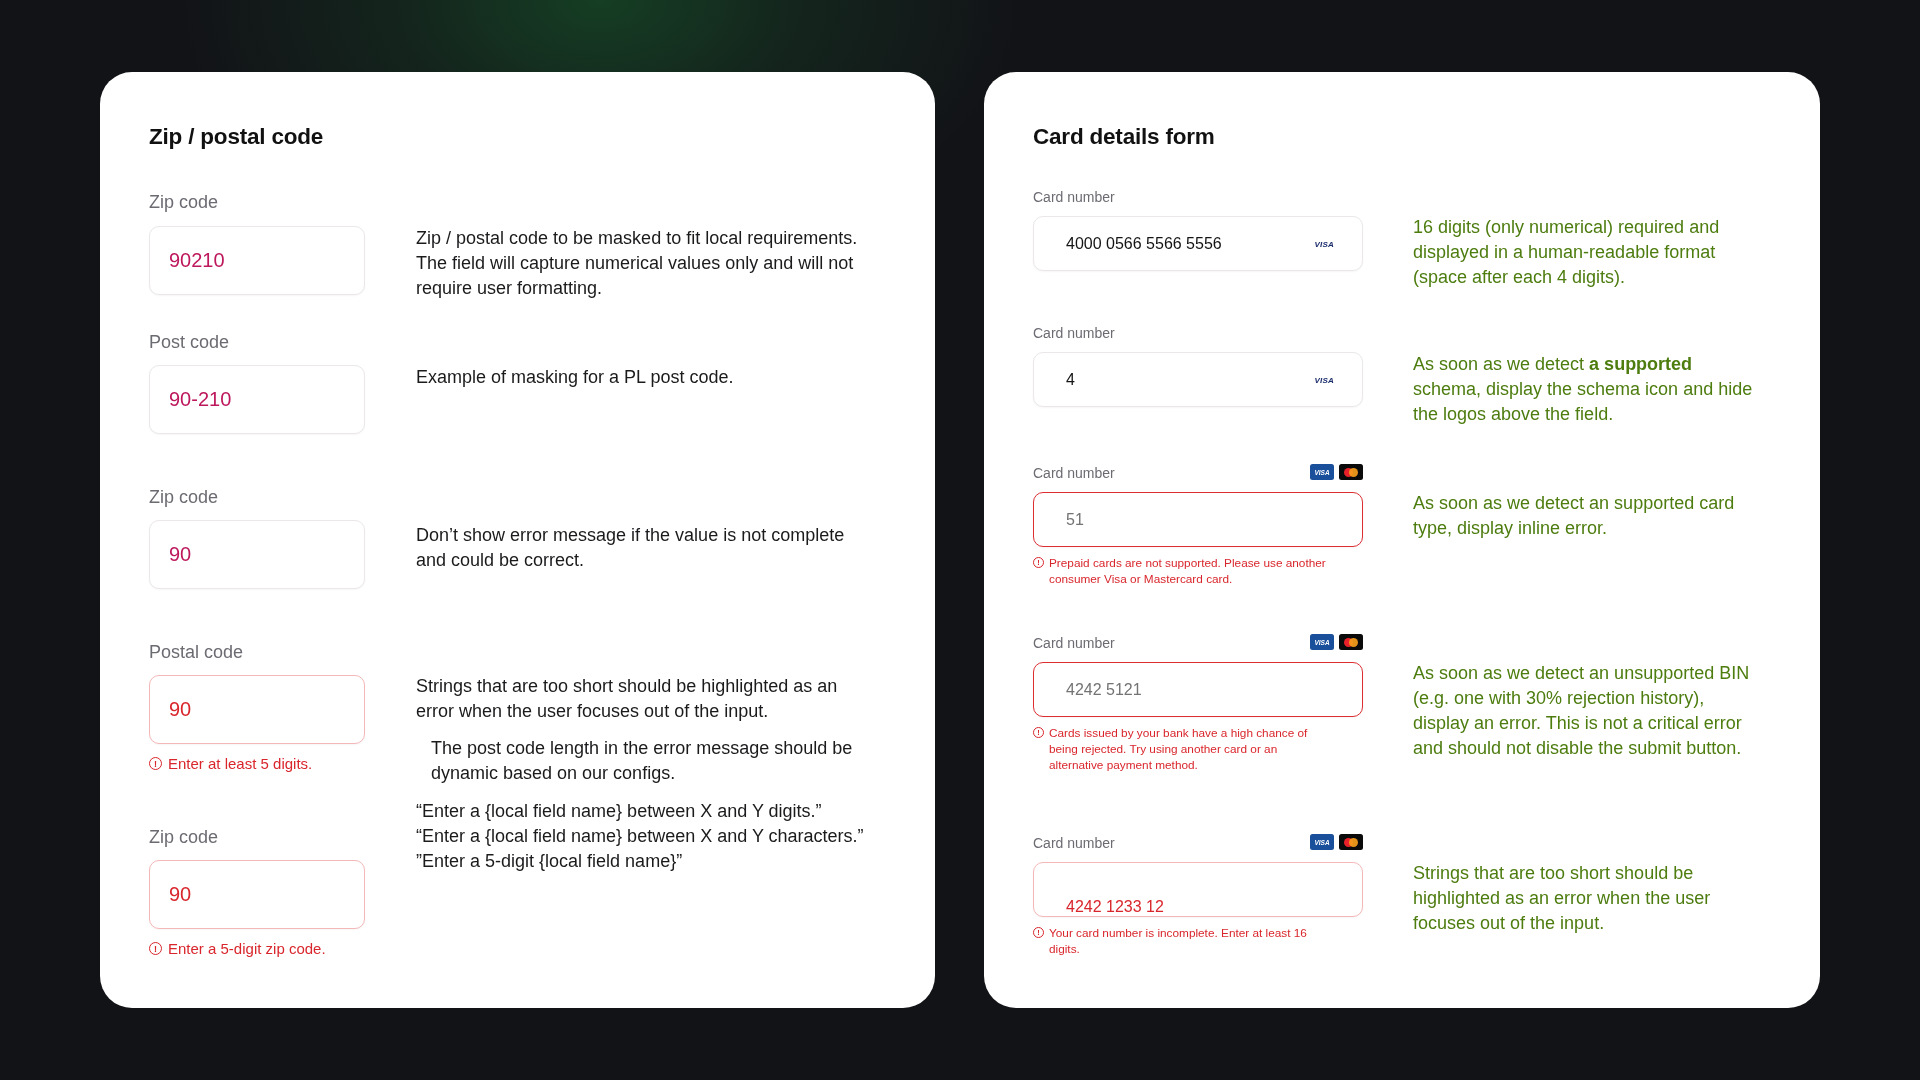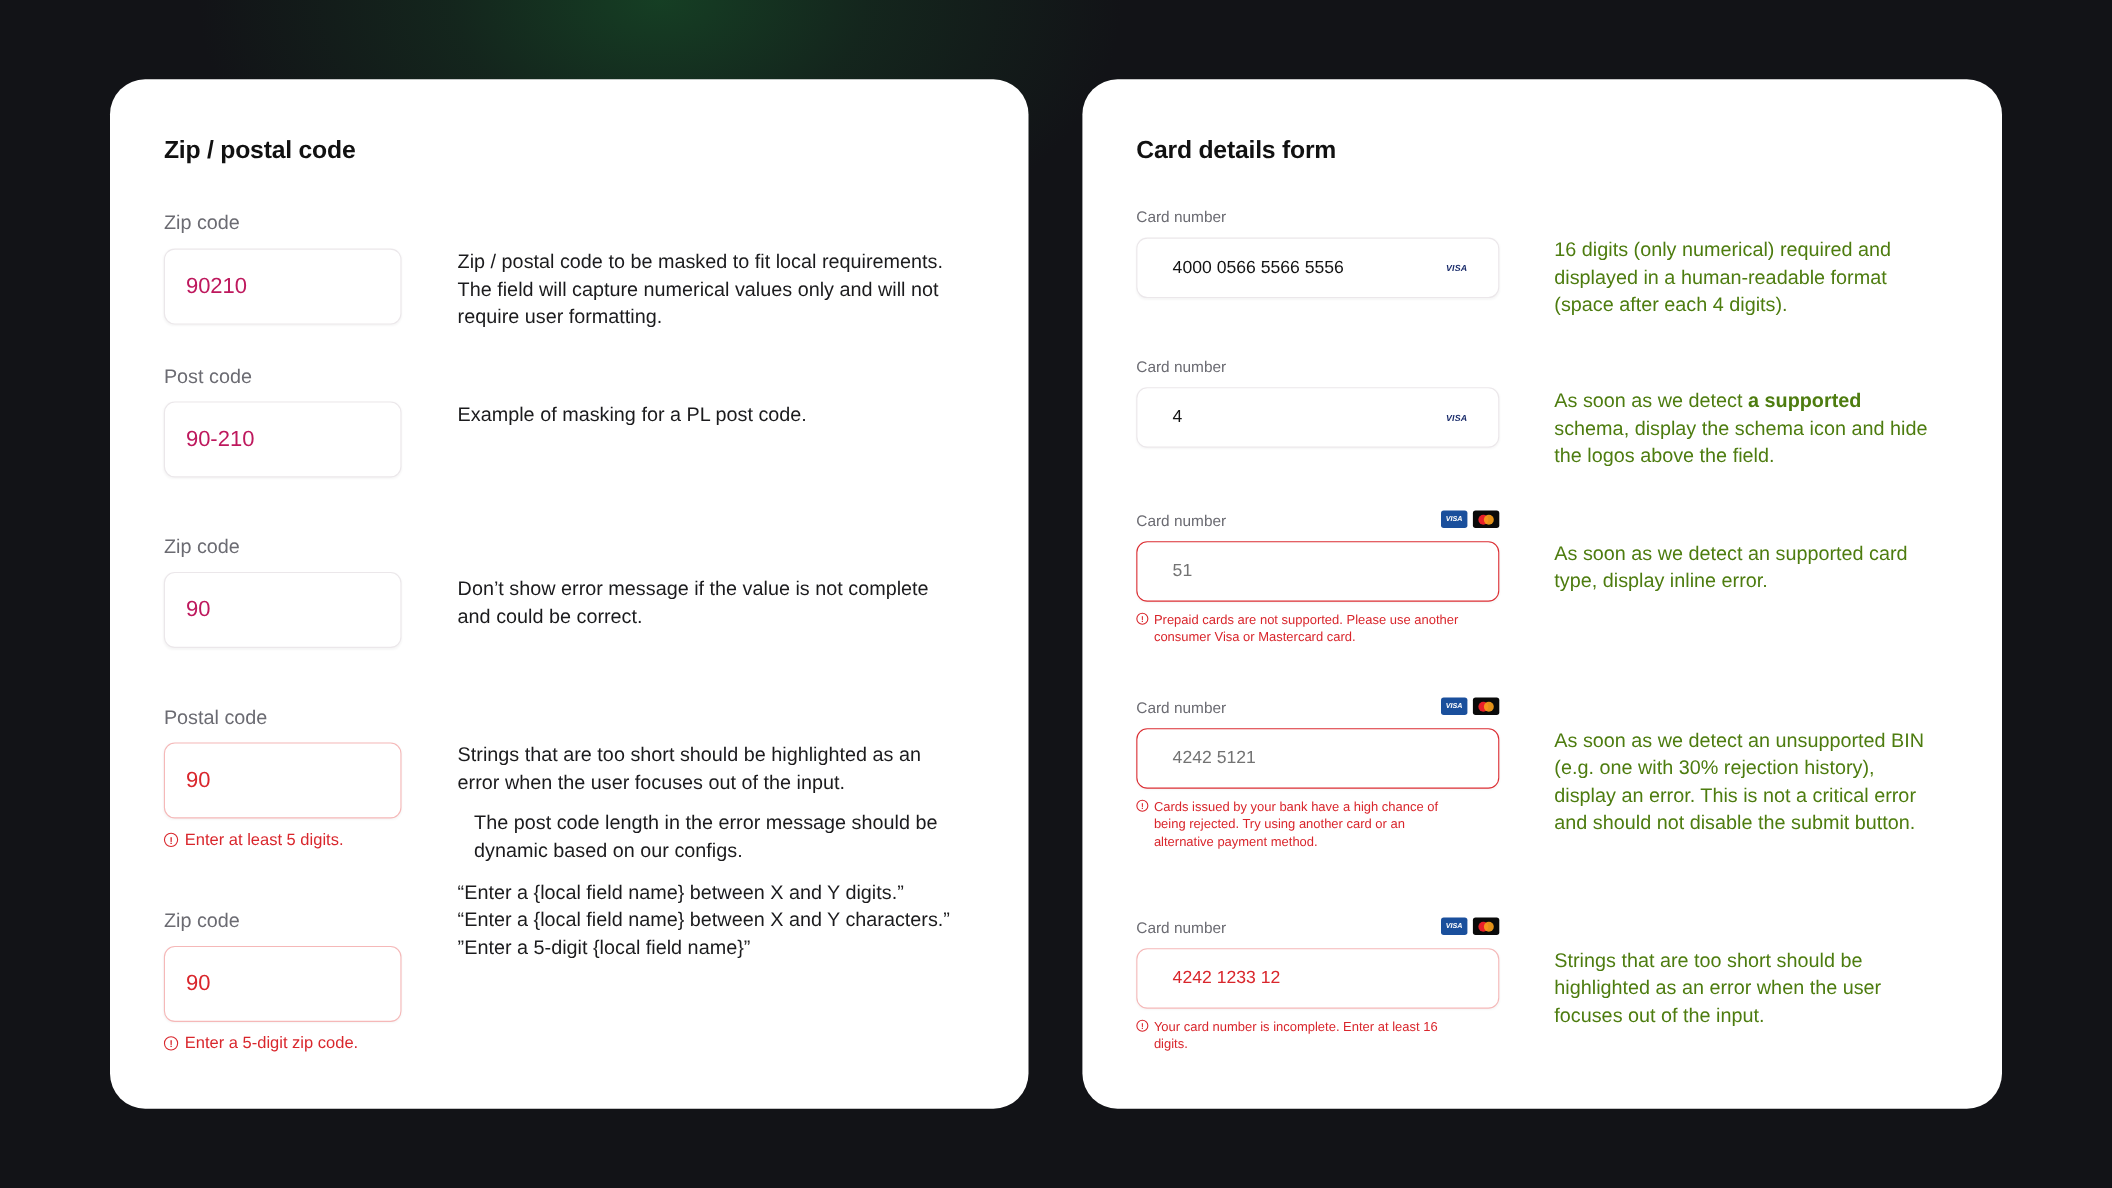--- a/index.html
+++ b/index.html
@@ -200,21 +200,21 @@
   </div>
 
   <div class="abs label-r" style="left:49px; top:763px;">Card number</div>
   <div class="logos" style="left:326px; top:762px;">
     <div class="logo-visa">VISA</div>
     <div class="logo-mc">
         <span class="c1"></span>
         <span class="c2"></span>
       </div>
   </div>
-  <div class="input right err-soft" style="left:49px; top:790px;">
+  <div class="input right err-soft" style="left:49px; top:790px;align-items:flex-end;">
     <span class="val">4242 1233 12</span>
   </div>
   <div class="abs err-msg-r" style="left:49px; top:853px;">
     <span class="err-icon">!</span>
     <span>
       <div>Your card number is incomplete. Enter at least 16</div>
       <div>digits.</div>
     </span>
   </div>
 

